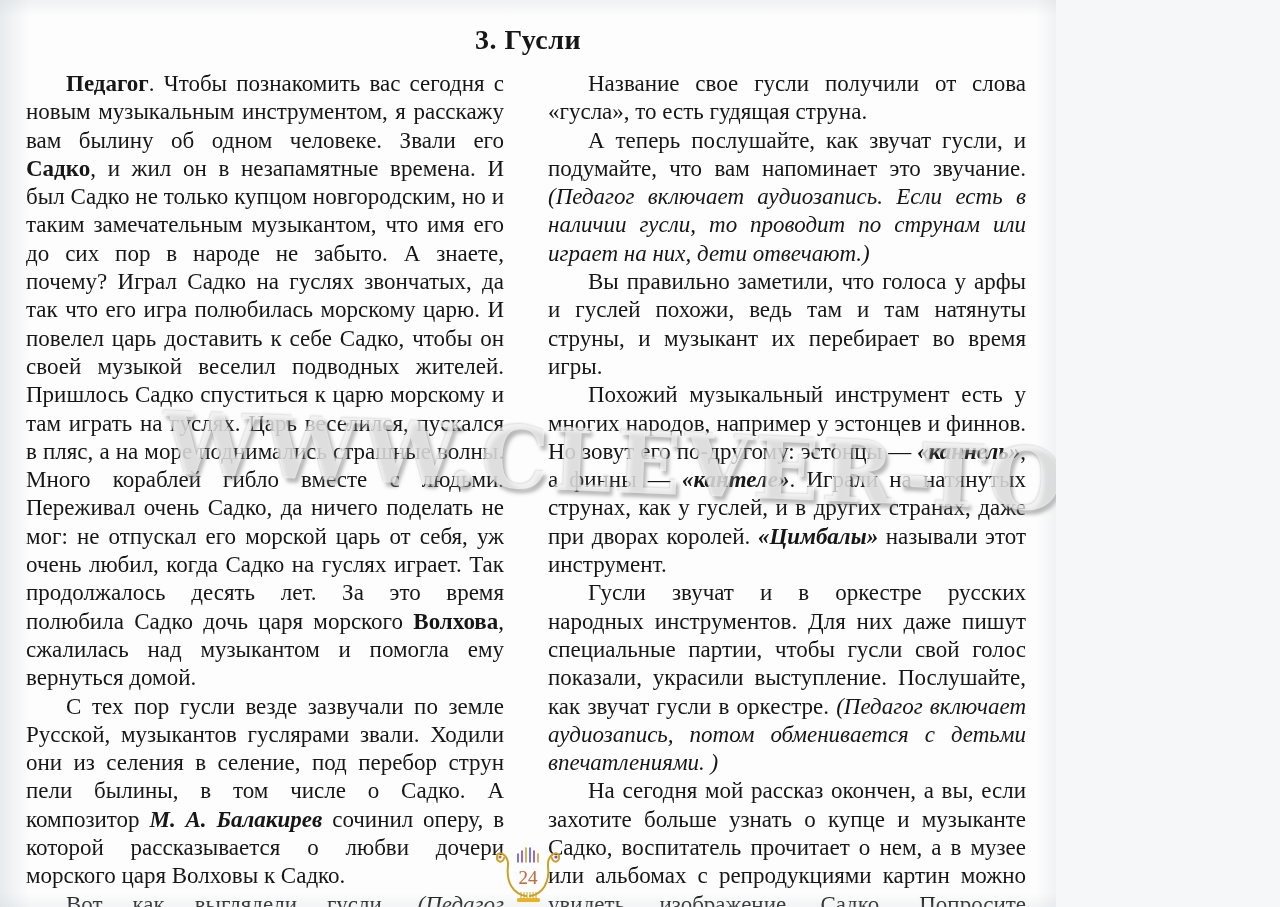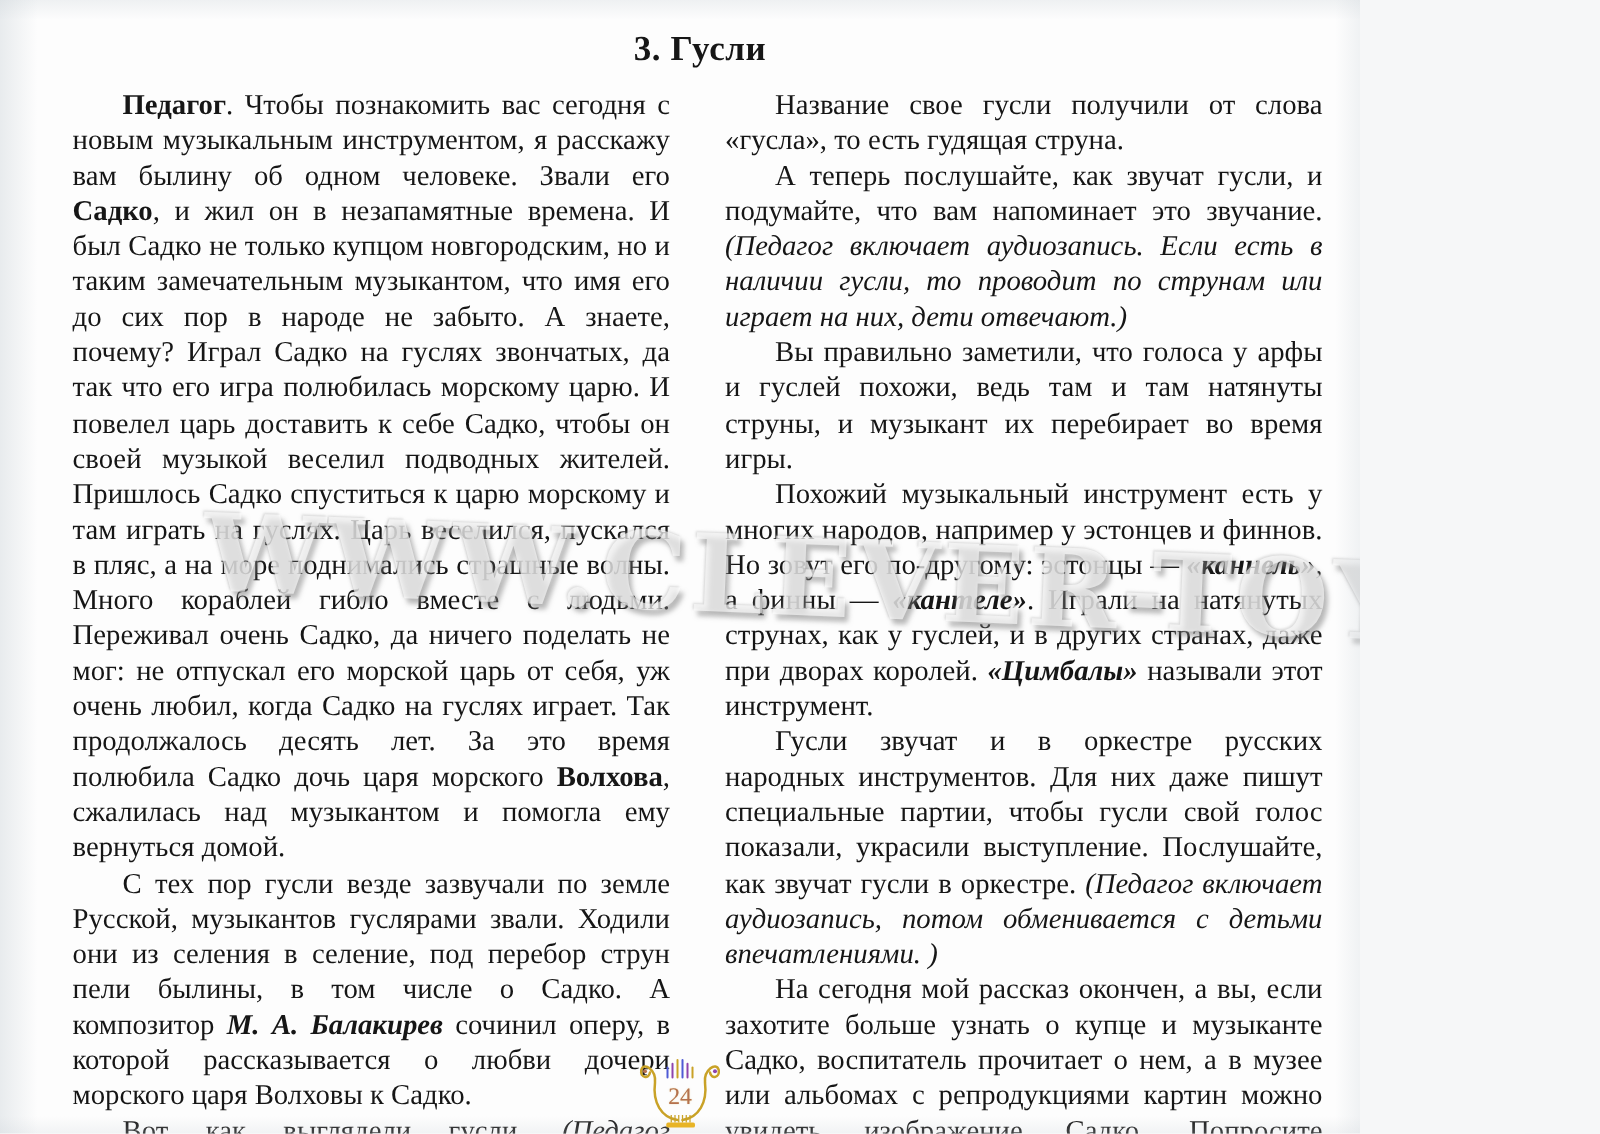--- a/index.html
+++ b/index.html
@@ -7,21 +7,20 @@
     width: 1280px; height: 907px;
     background: #f6f7f8;
     font-family: "Liberation Serif", "DejaVu Serif", serif;
   }
   .page {
     position: relative;
     width: 1056px; height: 907px;
     background: #fdfdfd;
     overflow: hidden;
     color: #161616;
-    padding-left: 32px;
   }
   
   .page::before {
     content: "";
     position: absolute; inset: 0;
     pointer-events: none;
     background:
       linear-gradient(90deg, rgba(200,208,214,0.40), rgba(255,255,255,0) 30px),
       linear-gradient(270deg, rgba(205,212,218,0.28), rgba(255,255,255,0) 20px),
       linear-gradient(180deg, rgba(205,212,218,0.30), rgba(255,255,255,0) 16px),

